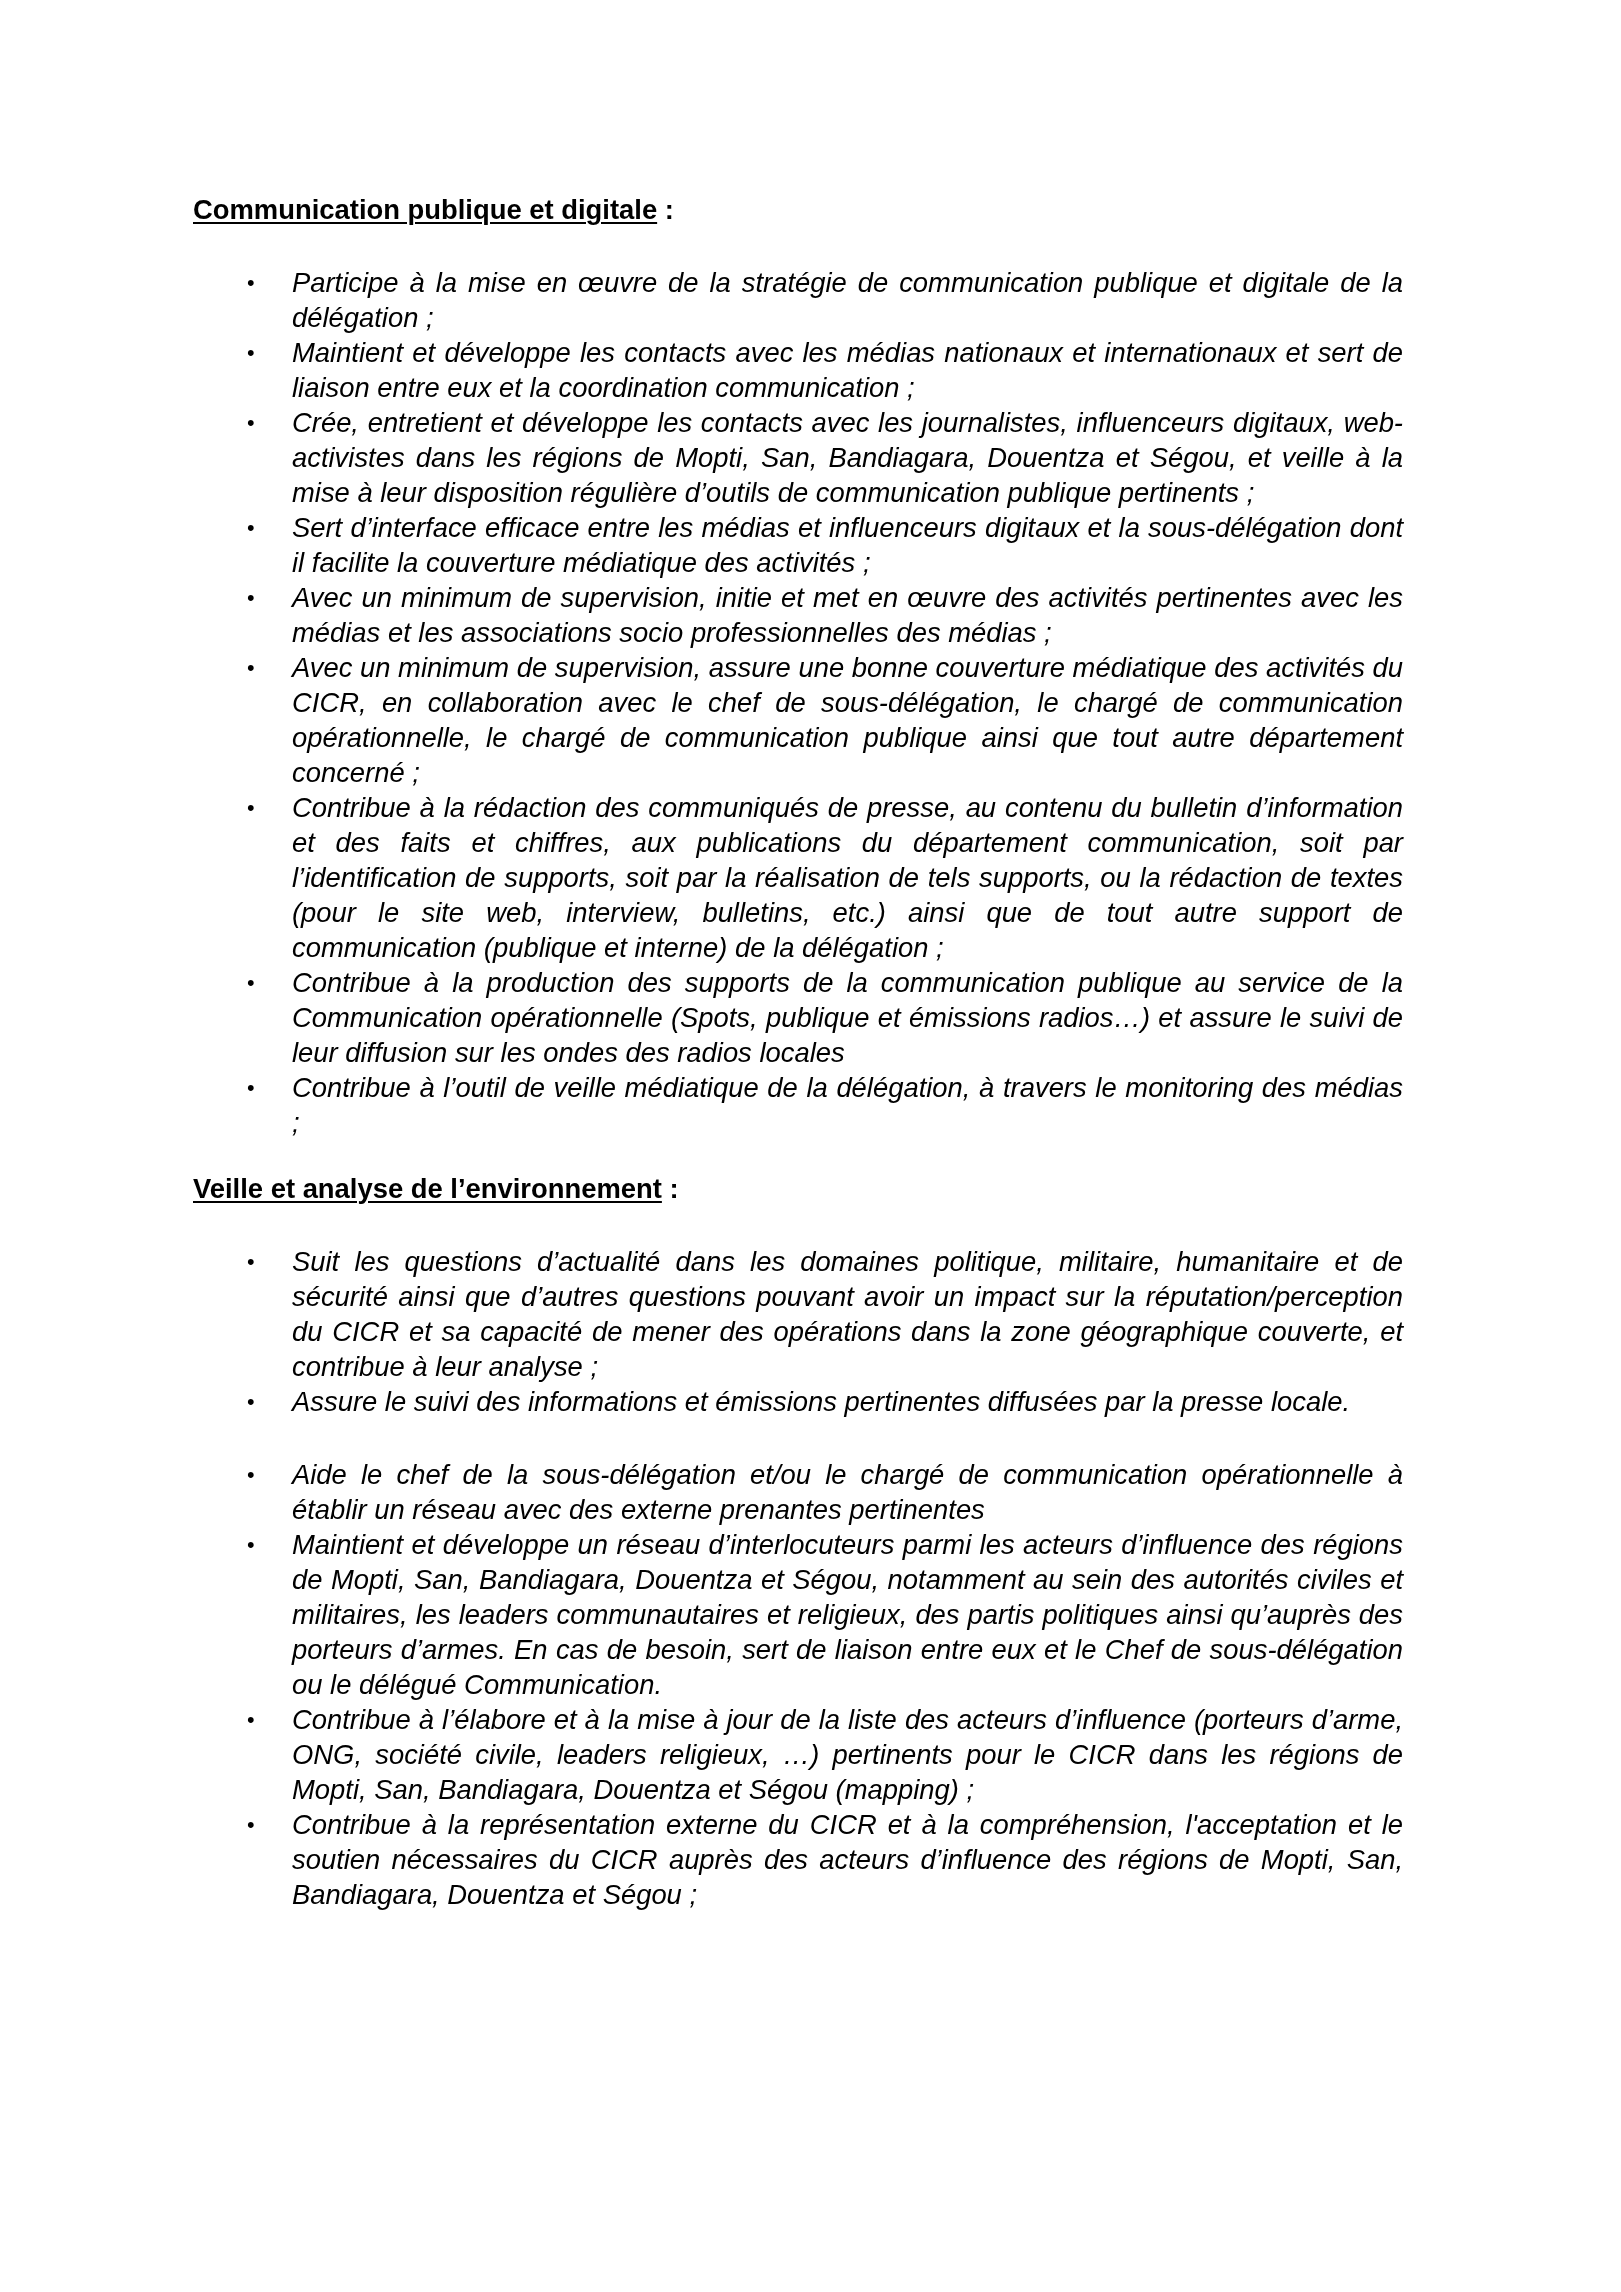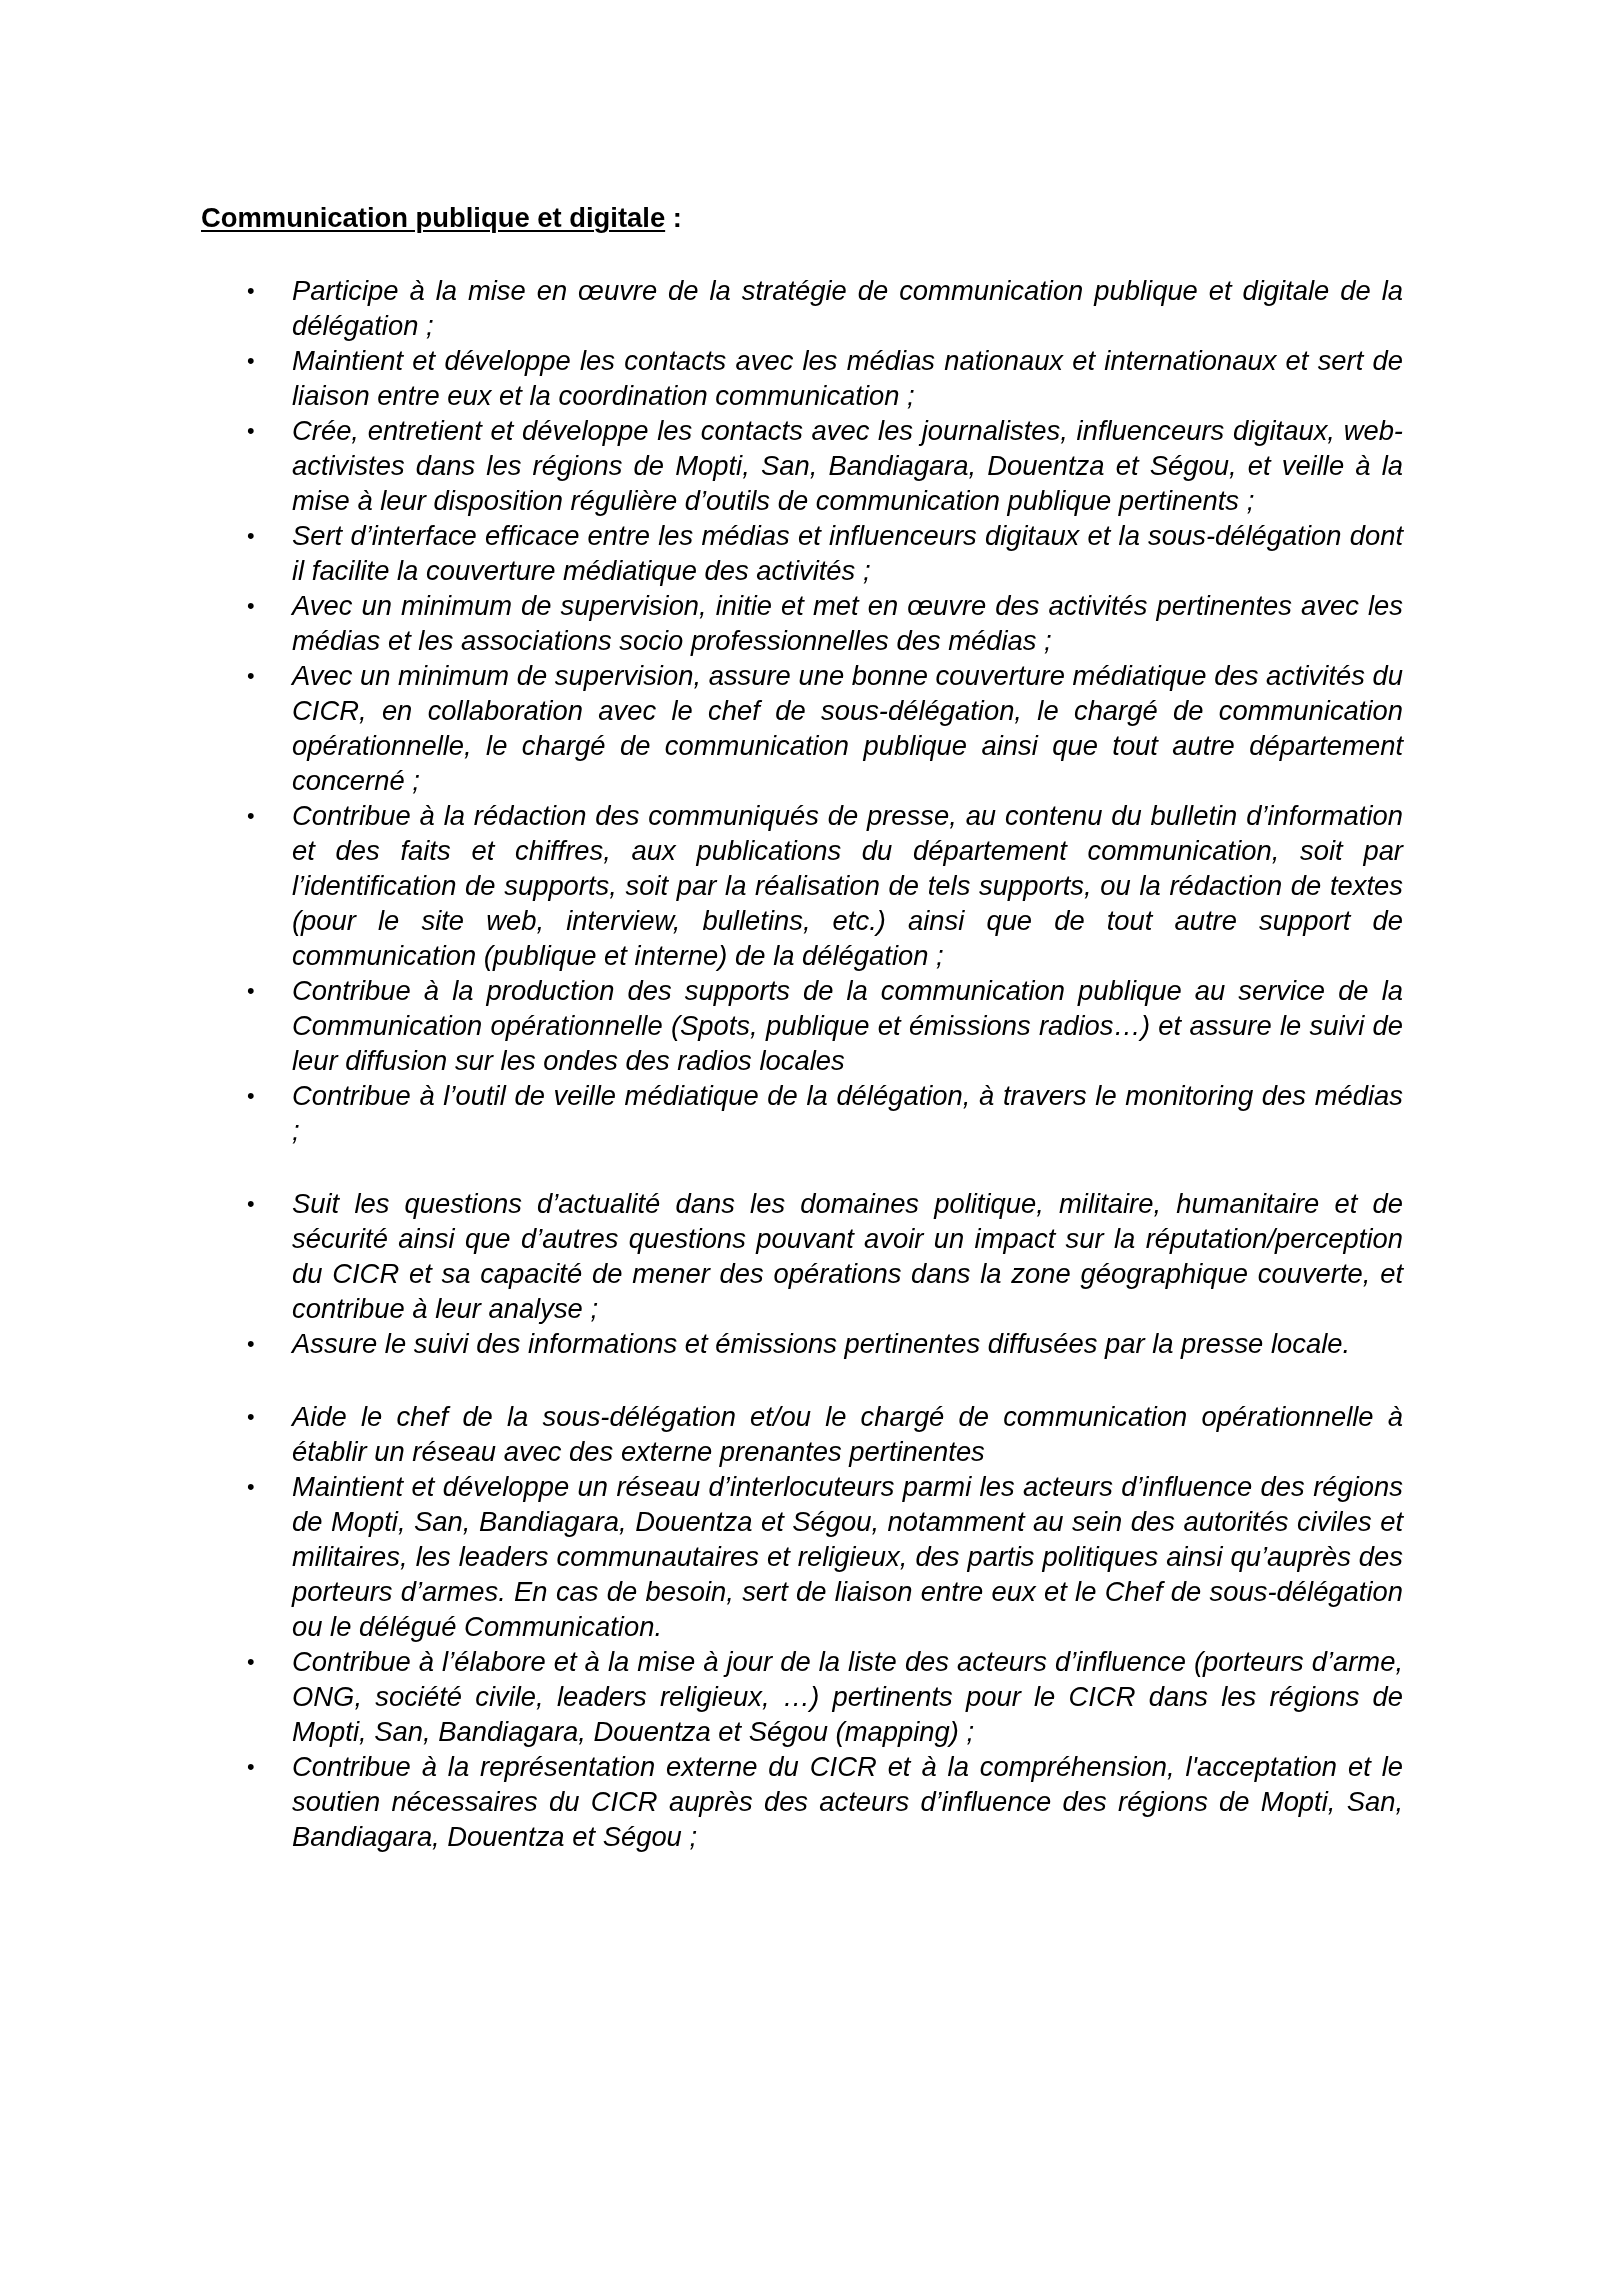--- a/index.html
+++ b/index.html
@@ -13,21 +13,21 @@
   }
   .page {
     position: absolute;
     left: 193px;
     top: 192px;
     width: 1210px;
     font-size: 27.4px;
     line-height: 35px;
   }
   .section-heading {
-    margin: 8px;
+    margin: 0;
     font-size: 27.4px;
     line-height: 35px;
     font-weight: normal;
   }
   .section-heading .title {
     font-weight: bold;
     text-decoration: underline;
     text-decoration-thickness: 2px;
     text-underline-offset: 2.9px;
   }
@@ -94,20 +94,21 @@
           <span class="bullet-text">Contribue à la production des supports de la communication publique au service de la Communication opérationnelle (Spots, publique et émissions radios…) et assure le suivi de leur diffusion sur les ondes des radios locales</span>
         </li>
       <li class="bullet-item">
           <span class="bullet-icon">•</span>
           <span class="bullet-text">Contribue à l’outil de veille médiatique de la délégation, à travers le monitoring des médias ;</span>
         </li>
     </ul>
   </section>
 
   <section>
+    <h2 class="section-heading"><span class="title">Veille et analyse de l’environnement</span><span class="colon"> :</span></h2>
     <ul class="bullet-list">
       <li class="bullet-item">
           <span class="bullet-icon">•</span>
           <span class="bullet-text">Suit les questions d’actualité dans les domaines politique, militaire, humanitaire et de sécurité ainsi que d’autres questions pouvant avoir un impact sur la réputation/perception du CICR et sa capacité de mener des opérations dans la zone géographique couverte, et contribue à leur analyse ;</span>
         </li>
       <li class="bullet-item">
           <span class="bullet-icon">•</span>
           <span class="bullet-text">Assure le suivi des informations et émissions pertinentes diffusées par la presse locale.</span>
         </li>
     </ul>

